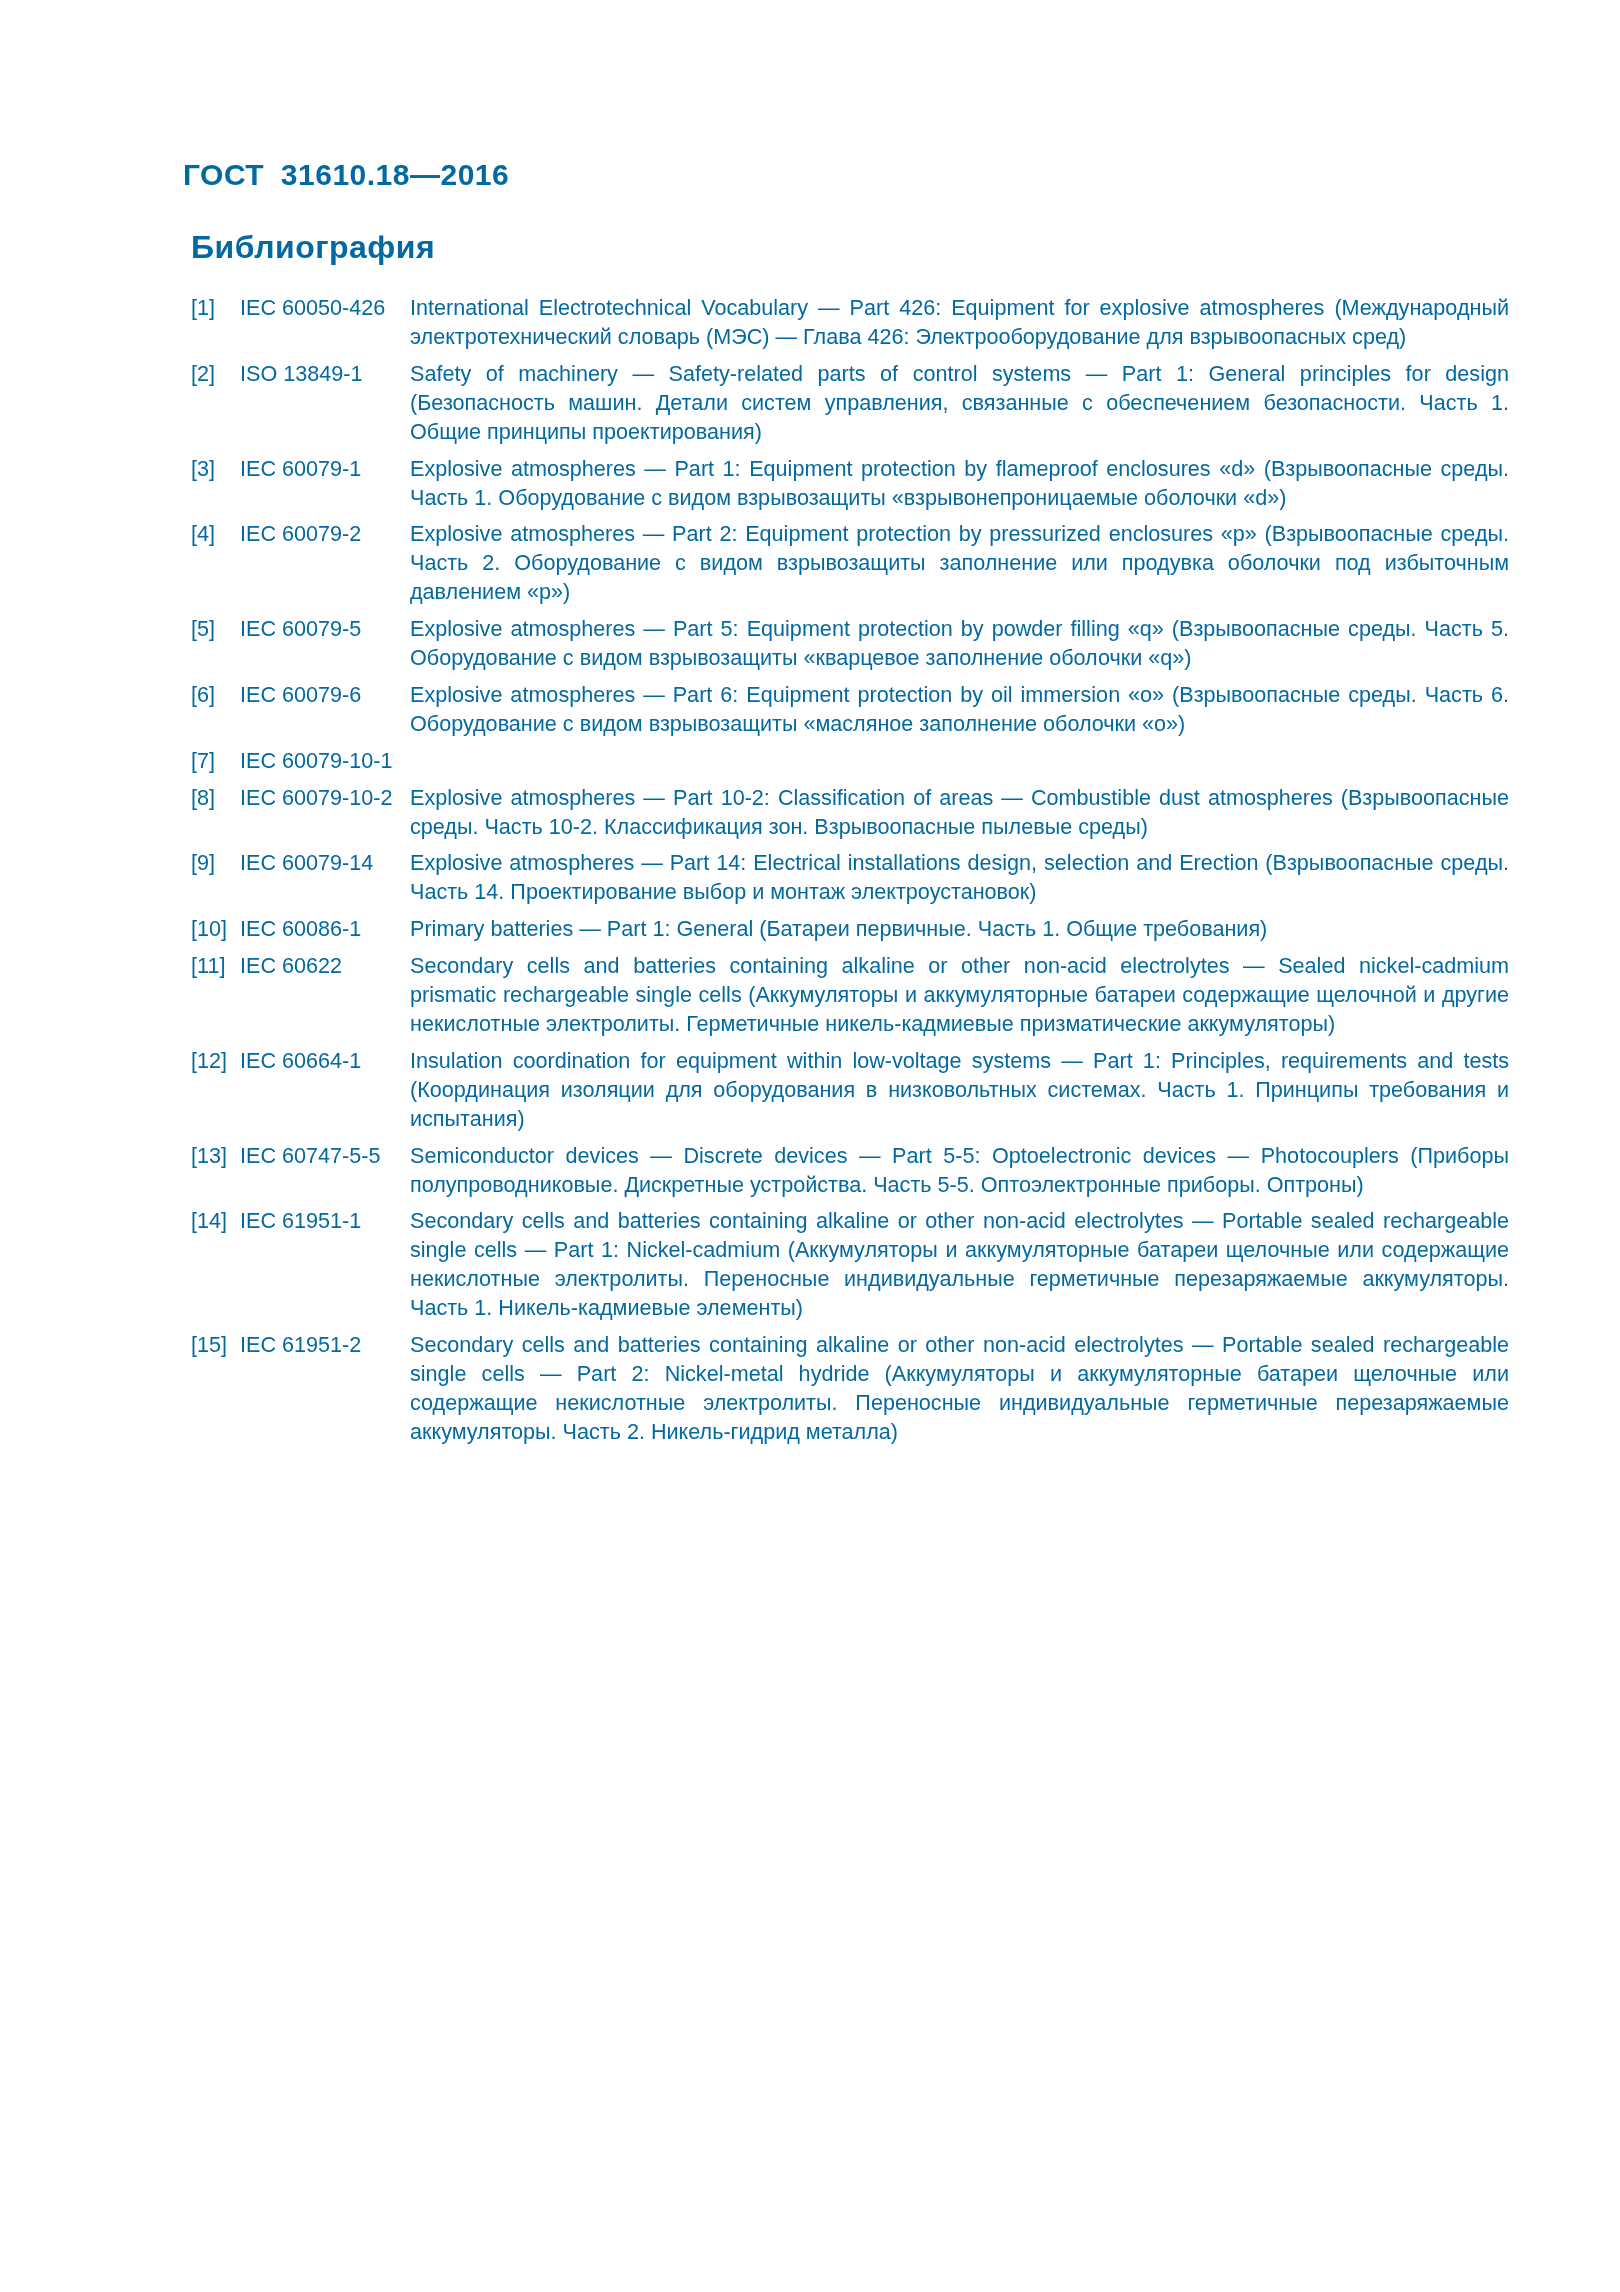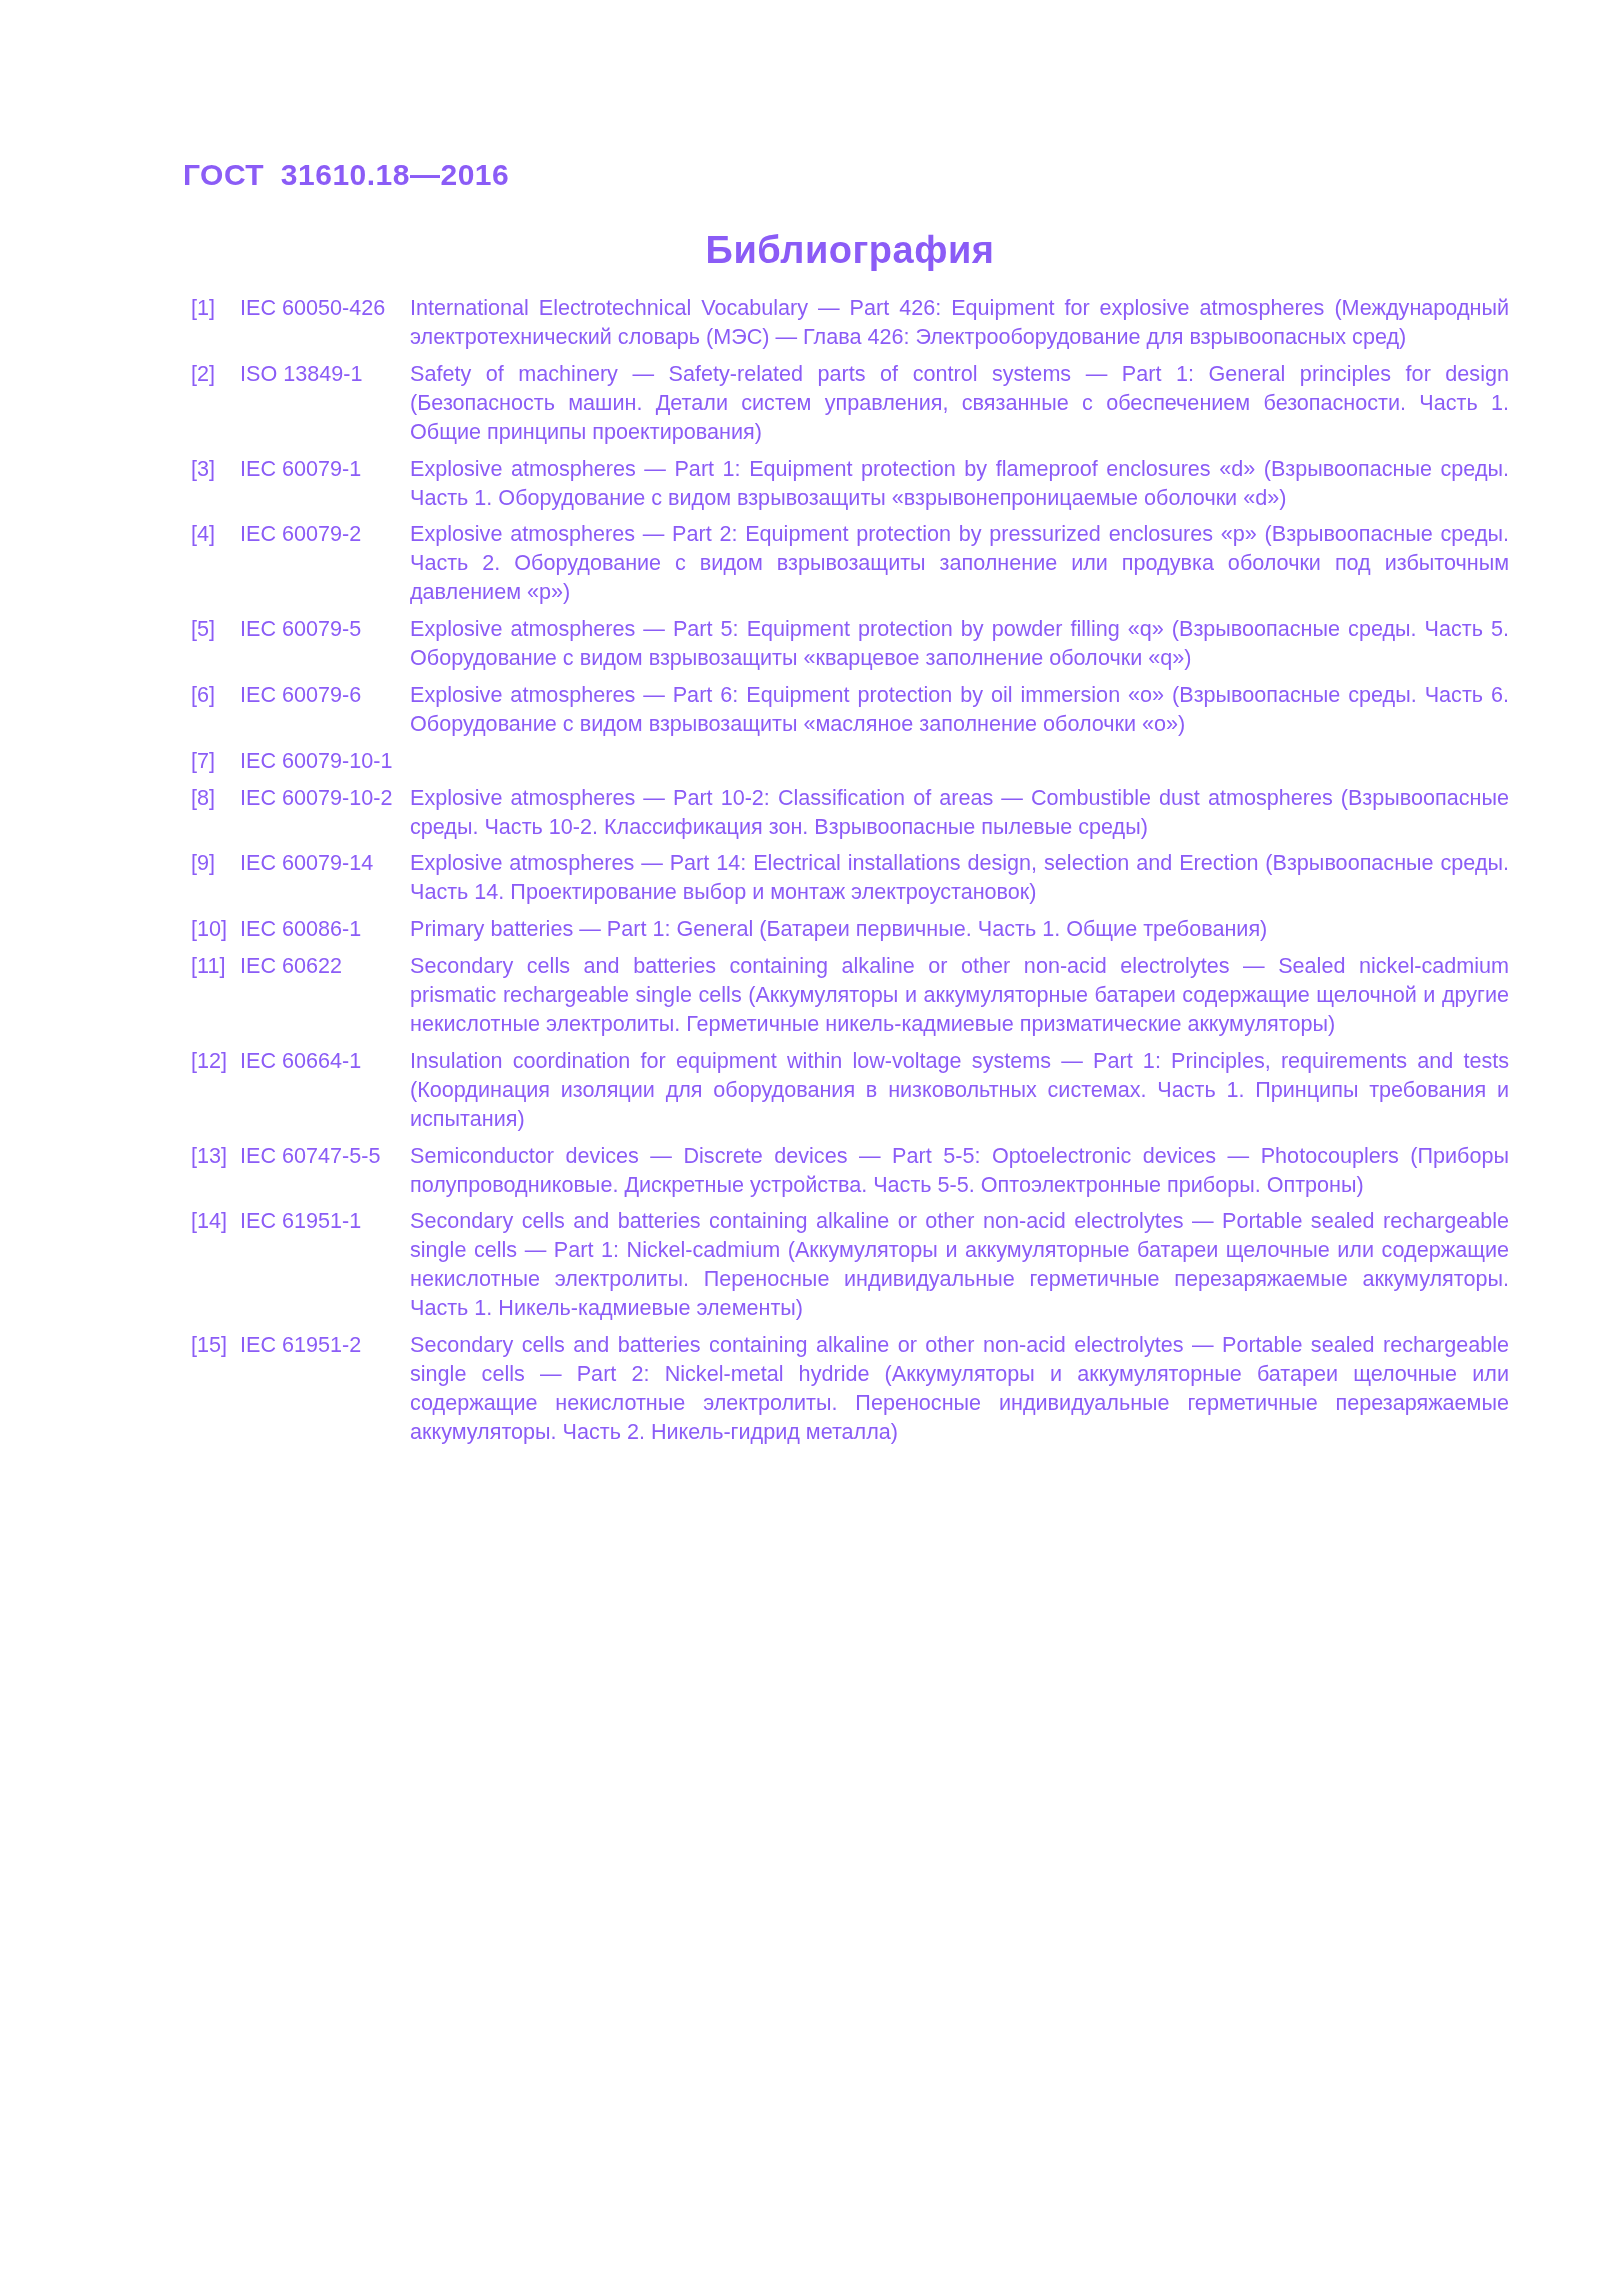--- a/index.html
+++ b/index.html
@@ -6,40 +6,39 @@
     margin: 0;
     padding: 0;
     background: #ffffff;
   }
   .page {
     position: relative;
     width: 1620px;
     height: 1672px;
     background: #ffffff;
     font-family: "Liberation Sans", sans-serif;
-    color: #8b5cf6;
+    color: #0369a1;
     overflow: hidden;
   }
   .doc-header {
     position: absolute;
     left: 183px;
     top: 158px;
     font-size: 30px;
     font-weight: bold;
     word-spacing: 7.8px;
     letter-spacing: 0.5px;
     white-space: nowrap;
   }
   .doc-title {
     position: absolute;
     left: 191px;
     top: 229px;
     width: 1318px;
-    text-align: center;
-    font-size: 38px;
+    font-size: 32px;
     font-weight: bold;
     letter-spacing: 0.5px;
   }
   .ref-list {
     position: absolute;
     left: 191px;
     top: 293px;
     width: 1318px;
   }
   .ref-row {

